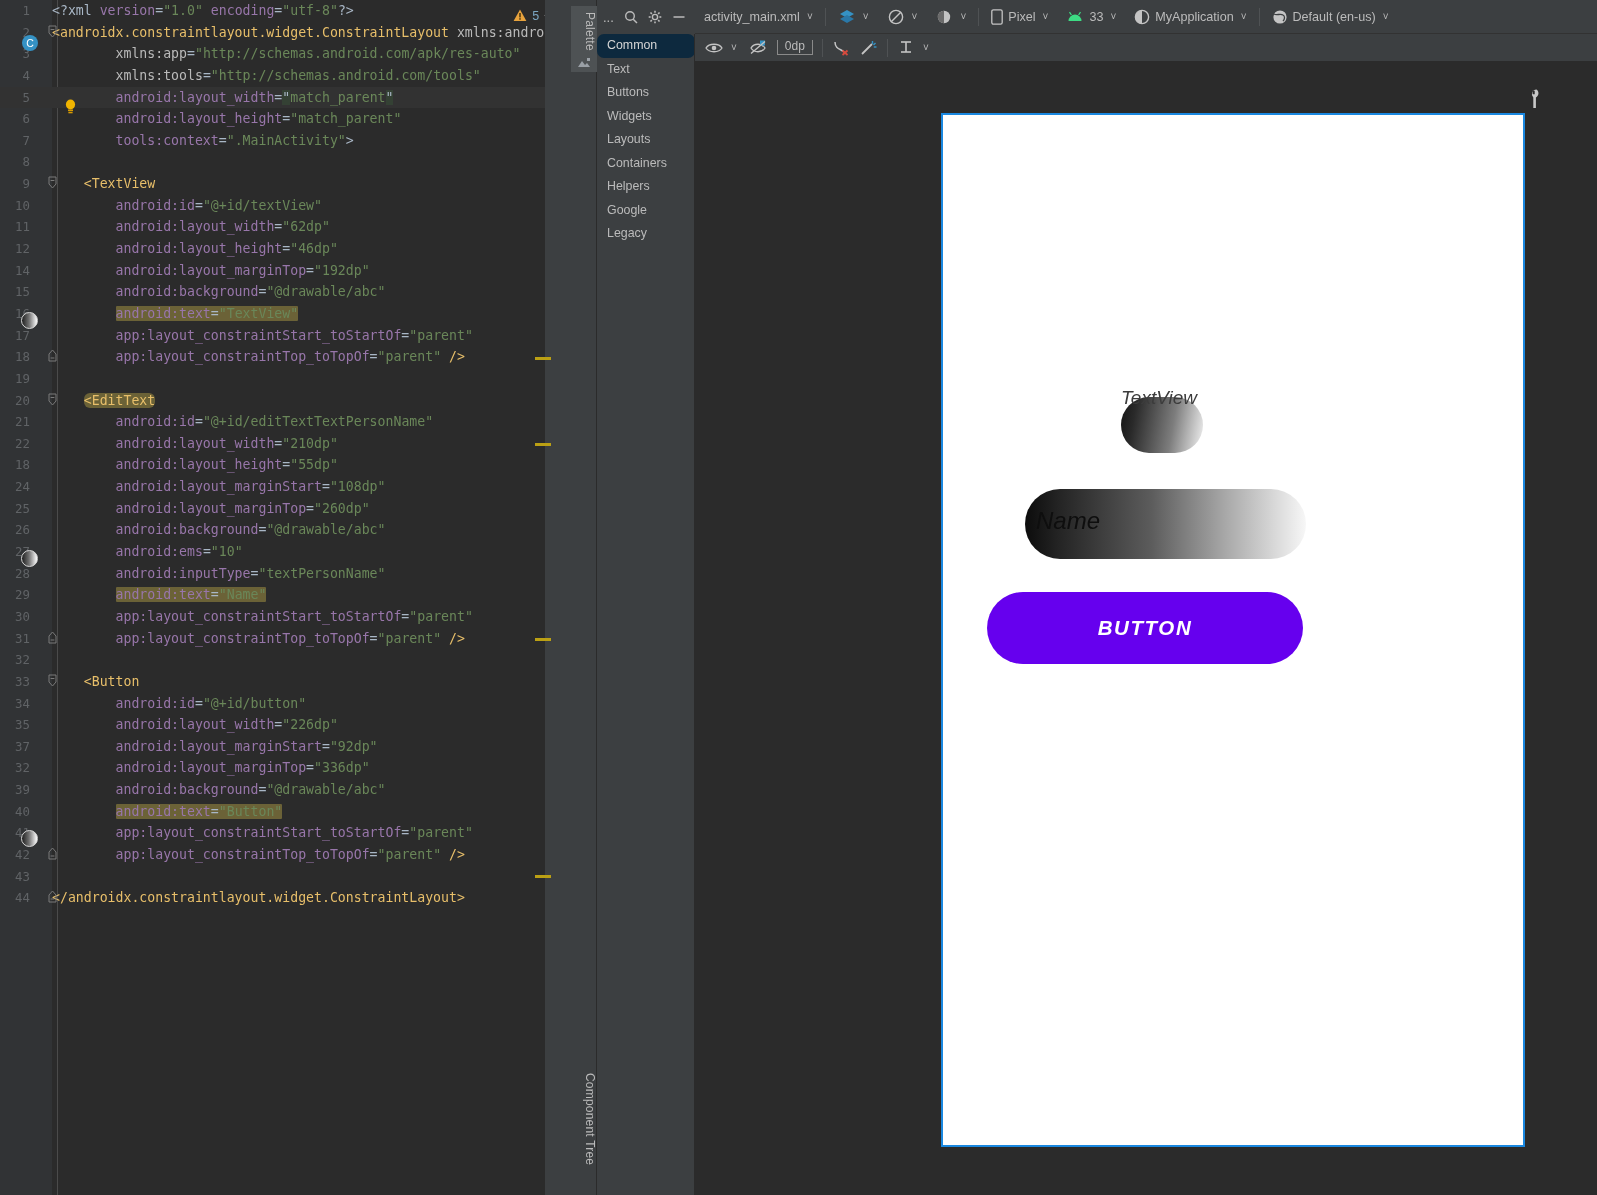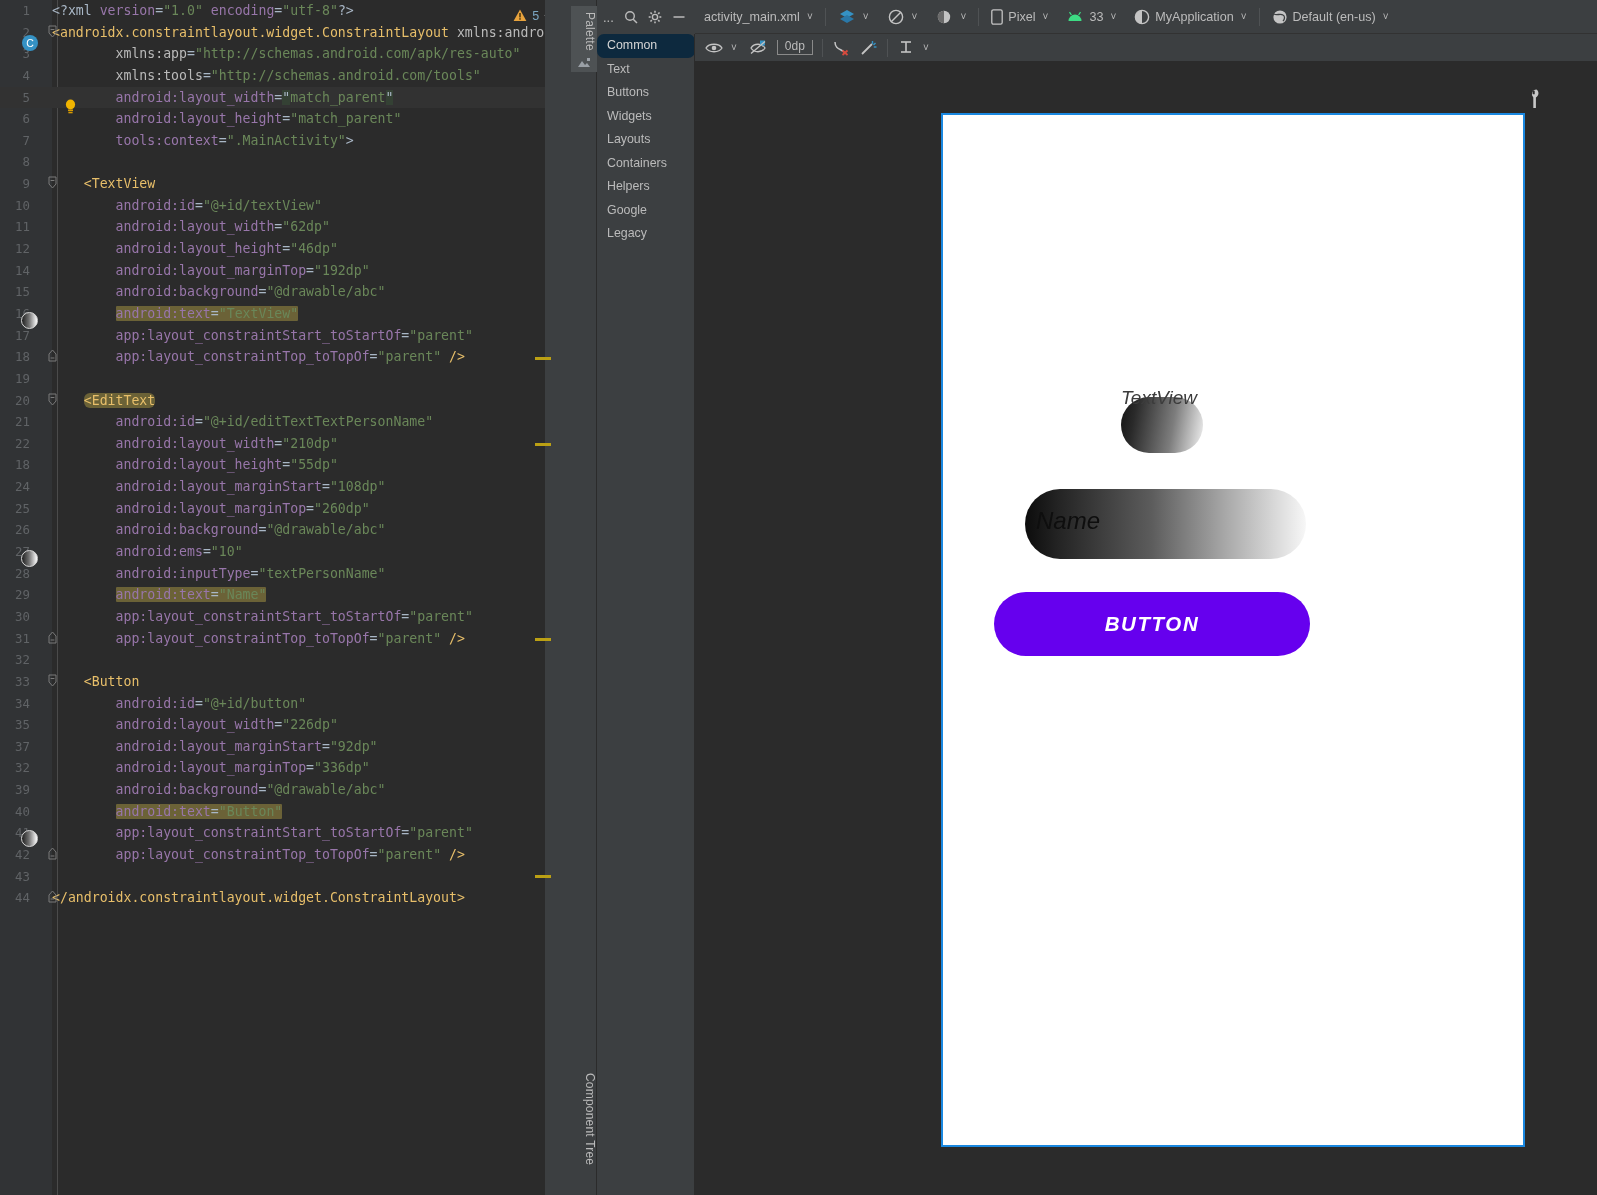--- a/index.html
+++ b/index.html
@@ -196,21 +196,21 @@
     left: 82px; top: 374px; width: 281px; height: 70px;
     border-radius: 35px;
     background: linear-gradient(90deg, #0c0c0c 0%, #242424 12%, #5c5c5c 45%, #aaaaaa 72%, #f7f7f7 100%);
   }
   .et-label {
     position:absolute; left: 93px; top: 392px;
     color:#0e0e0e; font-size: 24px;
     font-family:"Liberation Sans", sans-serif;
   }
   .btn {
-    left: 51px; top: 477px; width: 316px; height: 64px;
+    left: 44px; top: 477px; width: 316px; height: 72px;
     border-radius: 40px;
     background: #6600ee;
     display:flex; align-items:center; justify-content:center;
   }
   .btn-label {
     color:#ffffff; font-size: 20.5px; font-weight: bold;
     letter-spacing: 1.6px;
     font-family:"Liberation Sans", sans-serif;
   }
 </style>

